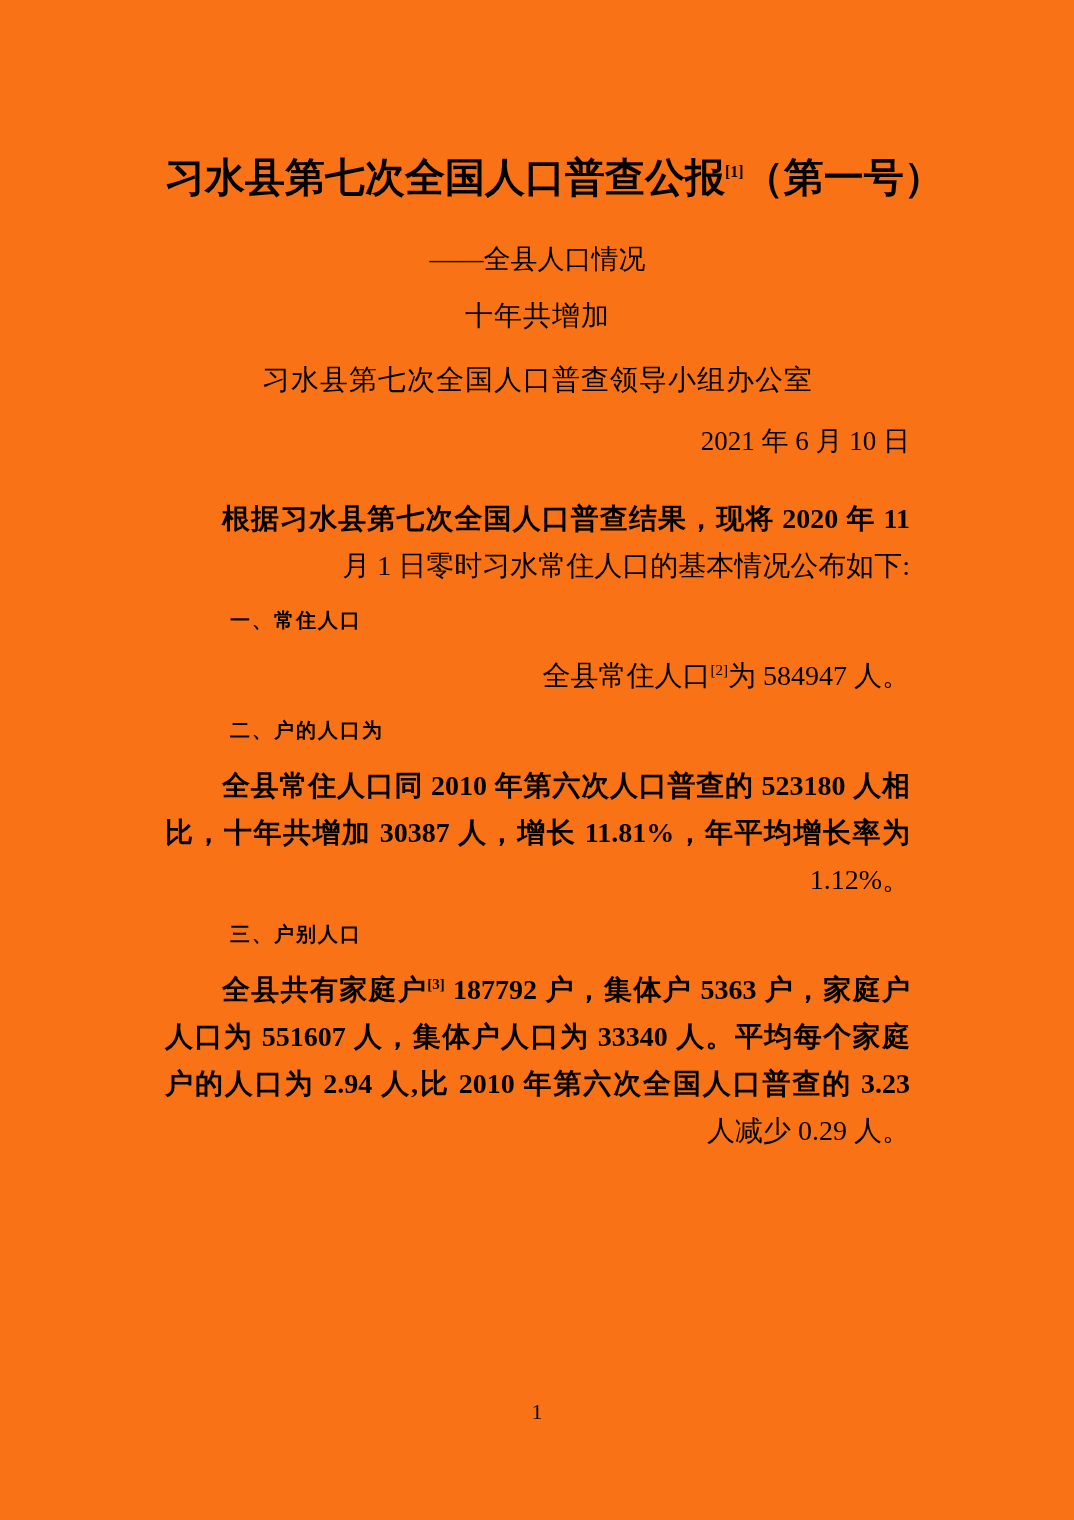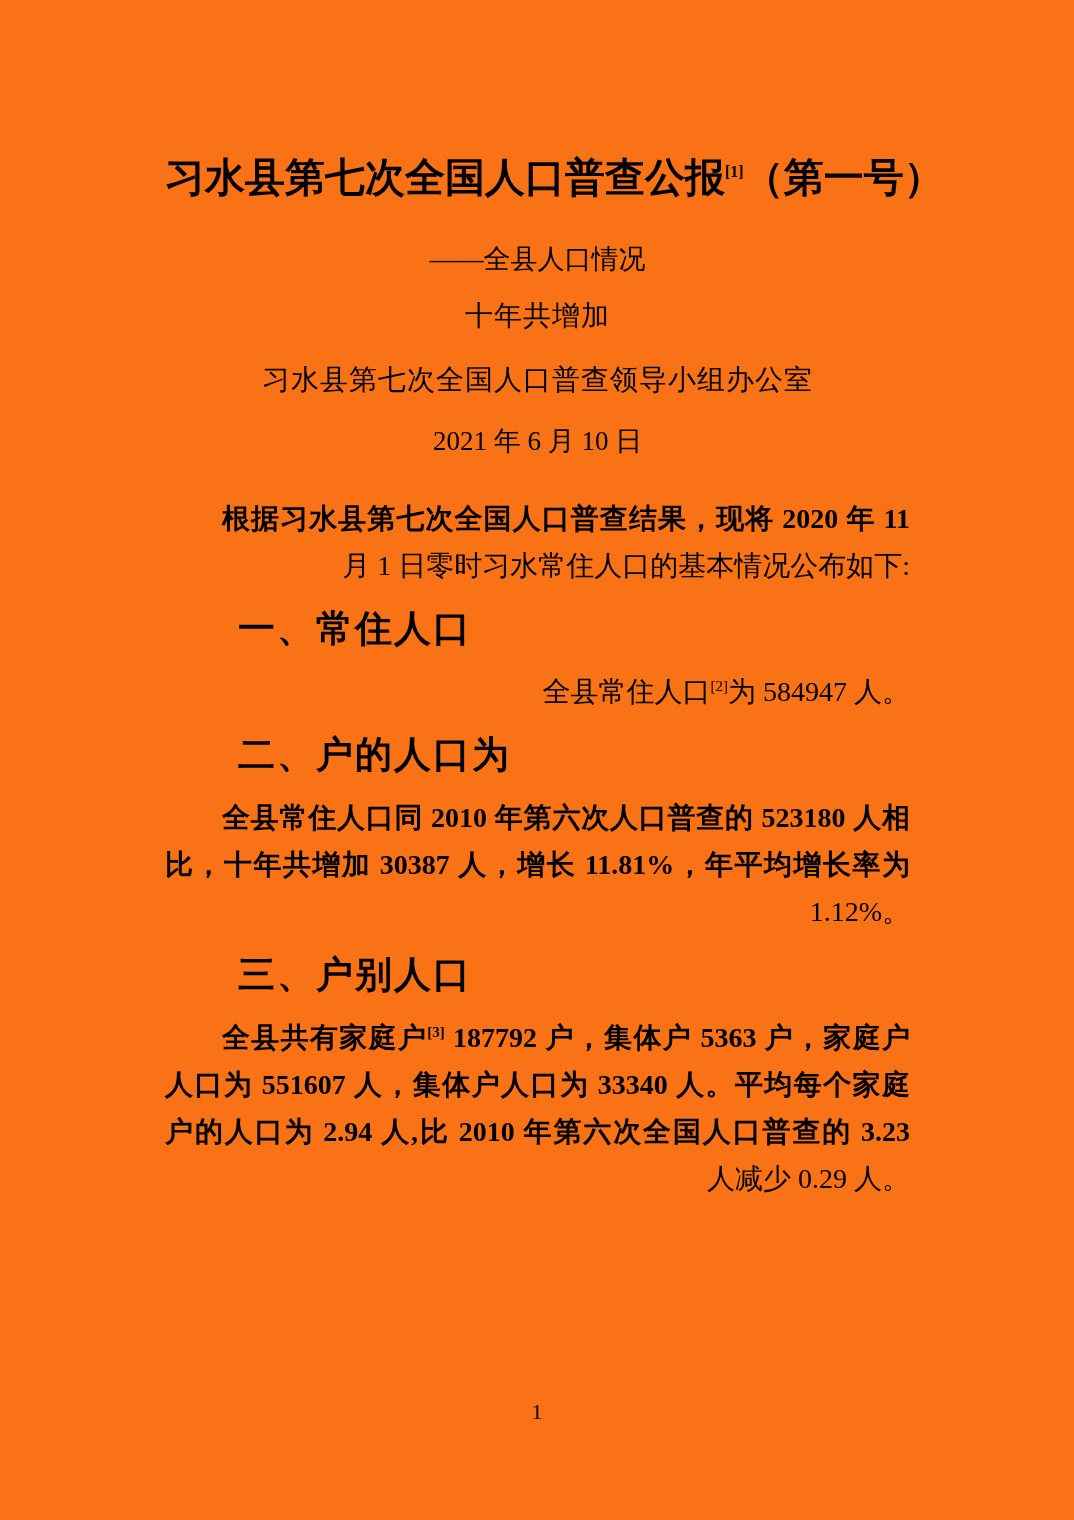--- a/index.html
+++ b/index.html
@@ -47,21 +47,21 @@
     line-height: 36px;
     text-align: center;
     letter-spacing: 1px;
   }
   .org-1 { margin-top: 22px; }
   .org-2 { margin-top: 28px; }
   .doc-date {
     margin-top: 26px;
     font-size: 27px;
     line-height: 34px;
-    text-align: center;
+    text-align: right;
   }
   .doc-body {
     margin-top: 37px;
   }
   .para-line {
     margin: 0;
     font-size: 28px;
     line-height: 47px;
     text-align: right;
   }
@@ -73,24 +73,24 @@
   .justify {
     text-align: justify;
     text-align-last: justify;
     text-justify: inter-character;
     font-weight: bold;
   }
   .indent {
     text-indent: 57px;
   }
   .heading {
-    margin: 16px;
+    margin: 8px;
     font-family: "Liberation Sans", "DejaVu Sans", sans-serif;
     font-weight: bold;
-    font-size: 37px;
+    font-size: 20px;
     line-height: 47px;
     text-indent: 57px;
     letter-spacing: 2px;
   }
   .page-number {
     position: absolute;
     left: 0;
     right: 0;
     top: 1398px;
     text-align: center;

